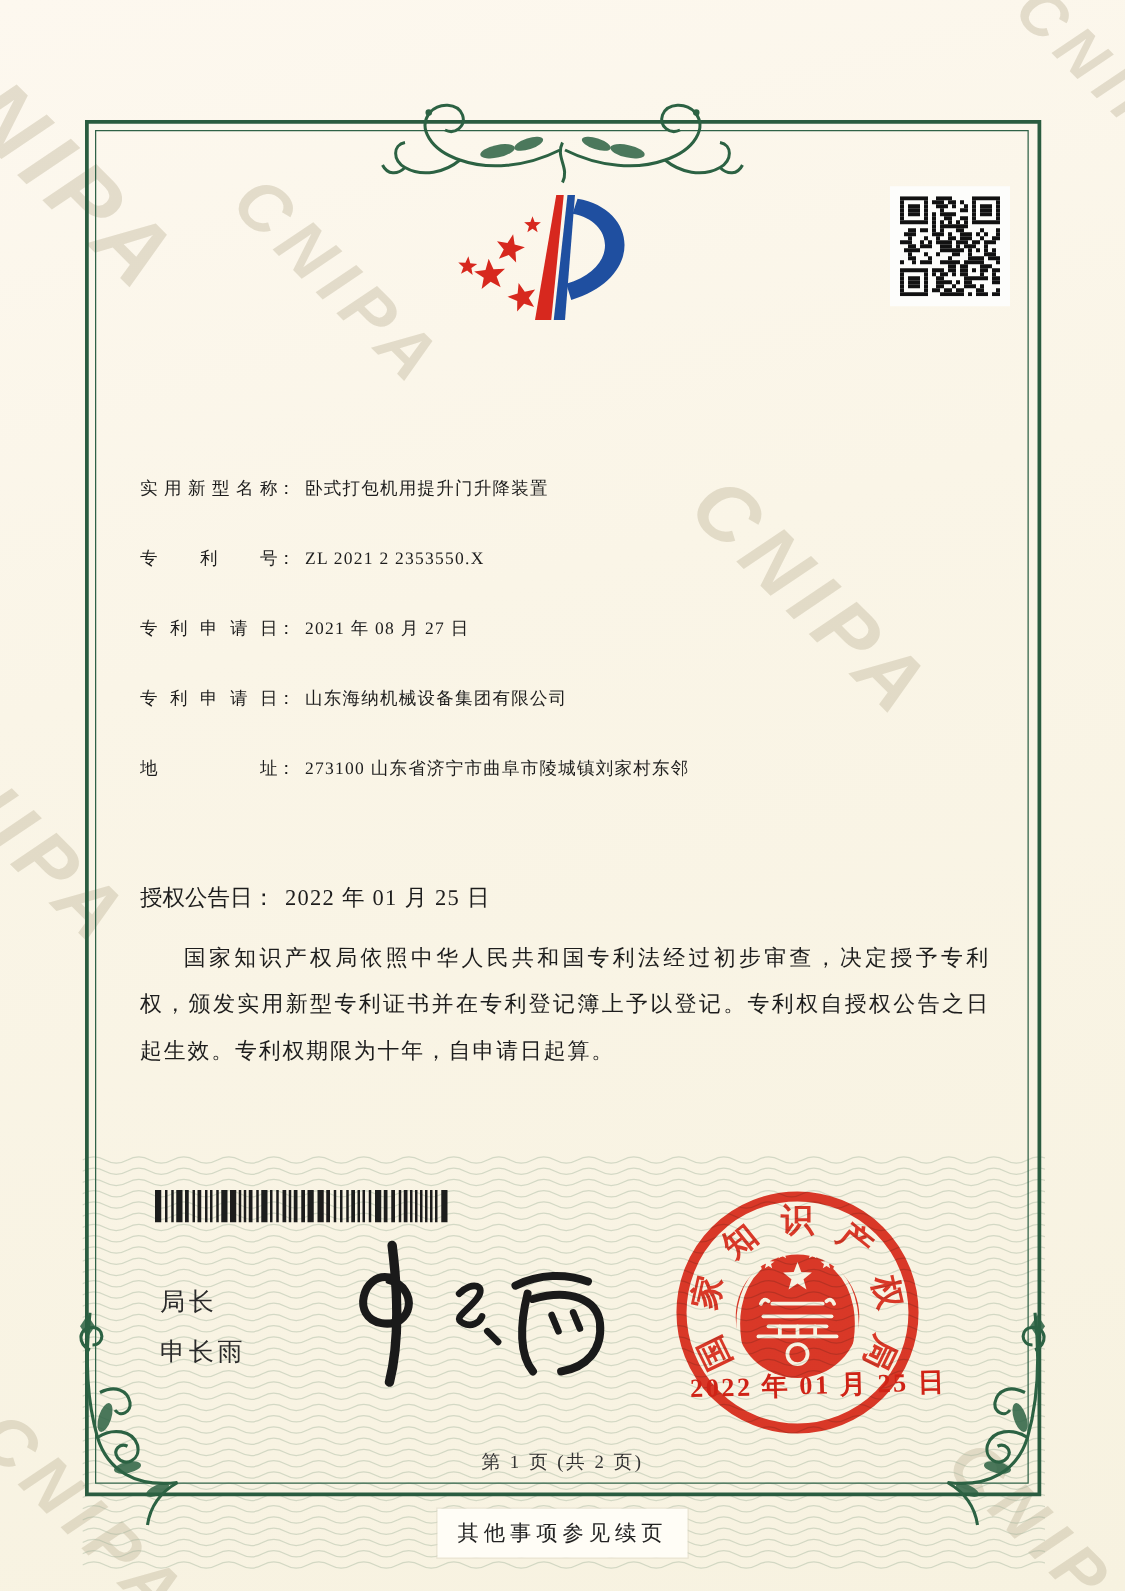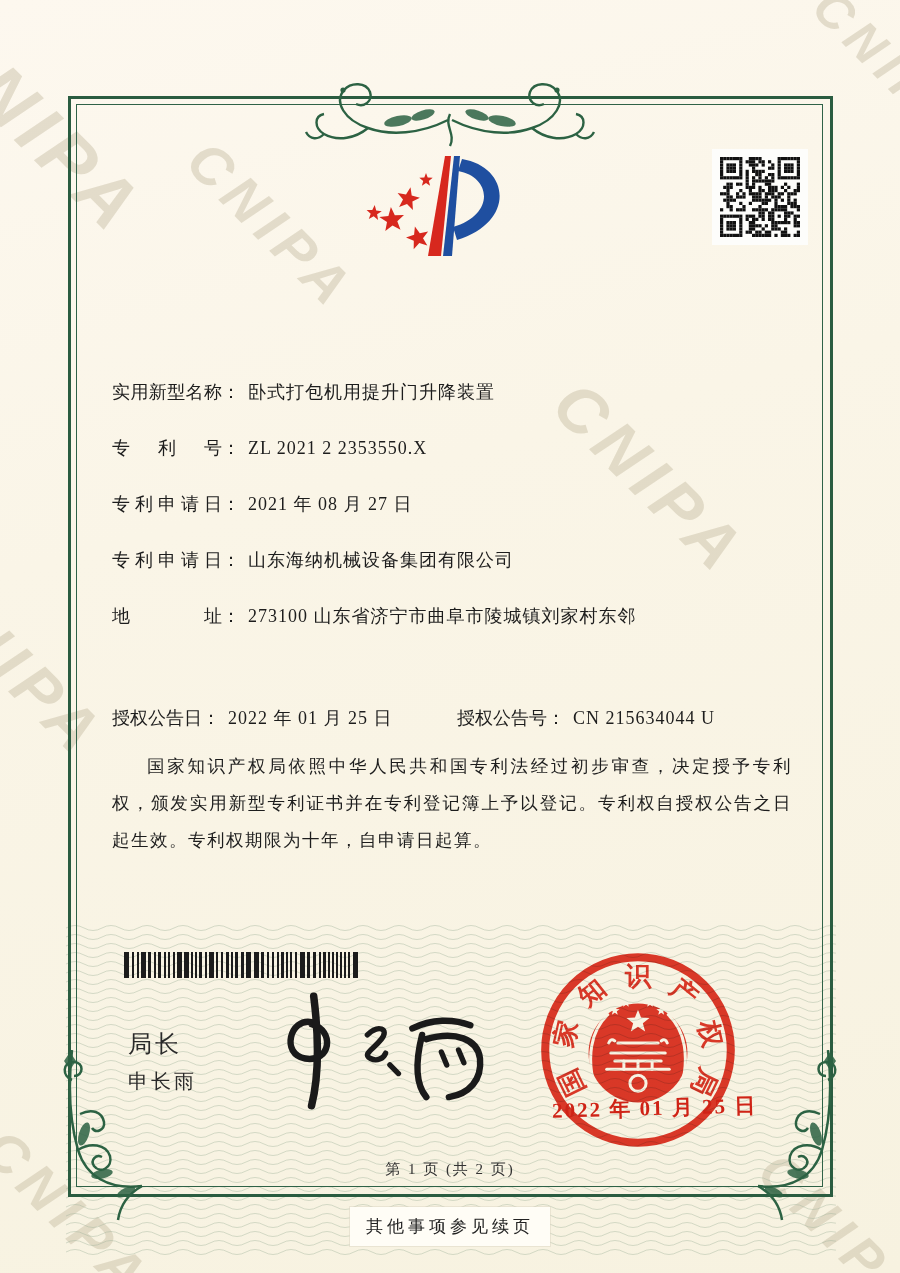--- a/index.html
+++ b/index.html
@@ -22,40 +22,40 @@
   
   .cert-no{position:absolute;left:112px;top:150px;font-size:17px;letter-spacing:3px;color:#222;}
   .logo{position:absolute;left:358px;top:150px;width:182px;height:114px;}
   .qr-wrap{position:absolute;left:712px;top:149px;width:96px;height:96px;background:#fdfdfb;}
   .qr-wrap svg{position:absolute;left:8px;top:8px;}
   .title{
     position:absolute;left:0;right:0;top:266px;text-align:center;
     font-size:45px;font-weight:600;letter-spacing:15px;text-indent:15px;color:#111;
   }
   
-  .fields{position:absolute;left:112px;top:380px;width:690px;font-size:18px;}
+  .fields{position:absolute;left:112px;top:380px;width:690px;font-size:14px;}
   .field-row{height:24px;line-height:24px;margin-bottom:32px;white-space:nowrap;}
   .flabel{
     display:inline-block;width:110px;vertical-align:top;
     text-align:justify;text-align-last:justify;-moz-text-align-last:justify;
   }
   .fcolon{display:inline-block;vertical-align:top;}
   .fvalue{display:inline-block;vertical-align:top;margin-left:8px;letter-spacing:1px;}
   .grant-row{position:absolute;left:112px;top:706px;width:690px;font-size:18px;line-height:24px;white-space:nowrap;}
   .grant-col2{position:absolute;left:345px;top:0;}
   
   .body-text{
     position:absolute;left:112px;top:748px;width:680px;
     font-size:17.5px;line-height:37px;text-align:justify;letter-spacing:1.5px;
   }
   .body-text p{margin:0;text-indent:2em;}
   
   .waves{position:absolute;left:66px;top:922px;pointer-events:none;}
   .barcode{position:absolute;left:124px;top:952px;}
-  .signer-title{position:absolute;left:128px;top:1028px;font-size:24px;letter-spacing:3px;font-family:"Liberation Sans","DejaVu Sans",sans-serif;color:#2a2a2a;}
+  .signer-title{position:absolute;left:128px;top:1028px;font-size:20px;letter-spacing:3px;font-family:"Liberation Sans","DejaVu Sans",sans-serif;color:#2a2a2a;}
   .signer-name{position:absolute;left:128px;top:1068px;font-size:20px;letter-spacing:3px;font-family:"Liberation Sans","DejaVu Sans",sans-serif;color:#2a2a2a;}
   .signature{position:absolute;left:262px;top:992px;}
   .seal{position:absolute;left:522px;top:934px;opacity:.93;mix-blend-mode:multiply;}
   .seal-date{
     position:absolute;left:552px;top:1094px;font-size:21px;font-weight:600;color:#cf2316;
     letter-spacing:2px;transform:rotate(-1.5deg);white-space:nowrap;
   }
   .page-info{position:absolute;left:0;right:0;top:1160px;text-align:center;font-size:15px;letter-spacing:2px;color:#333;}
   .note-box{
     position:absolute;left:50%;top:1207px;transform:translateX(-50%);
@@ -493,23 +493,20 @@
     <div class="field-row">
       <span class="flabel">专利申请日</span><span class="fcolon">：</span><span class="fvalue">山东海纳机械设备集团有限公司</span>
     </div>
     <div class="field-row">
       <span class="flabel">地址</span><span class="fcolon">：</span><span class="fvalue">273100 山东省济宁市曲阜市陵城镇刘家村东邻</span>
     </div>
   </div>
 
   <div class="grant-row">
     <span>授权公告日</span><span>：</span><span class="fvalue">2022 年 01 月 25 日</span>
-    <span class="grant-col2">
-      <span>授权公告号</span><span>：</span><span class="fvalue">CN 215634044 U</span>
-    </span>
   </div>
 
   <div class="body-text">
     <p>国家知识产权局依照中华人民共和国专利法经过初步审查，决定授予专利权，颁发实用新型专利证书并在专利登记簿上予以登记。专利权自授权公告之日起生效。专利权期限为十年，自申请日起算。</p>
   </div>
 
   <svg class="barcode" id="barcode" width="238" height="26" viewBox="0 0 238 26" fill="#1c1c1c">
       <rect x="0" y="0" width="5" height="26"></rect>
       <rect x="8" y="0" width="2" height="26"></rect>
       <rect x="13" y="0" width="2" height="26"></rect>

